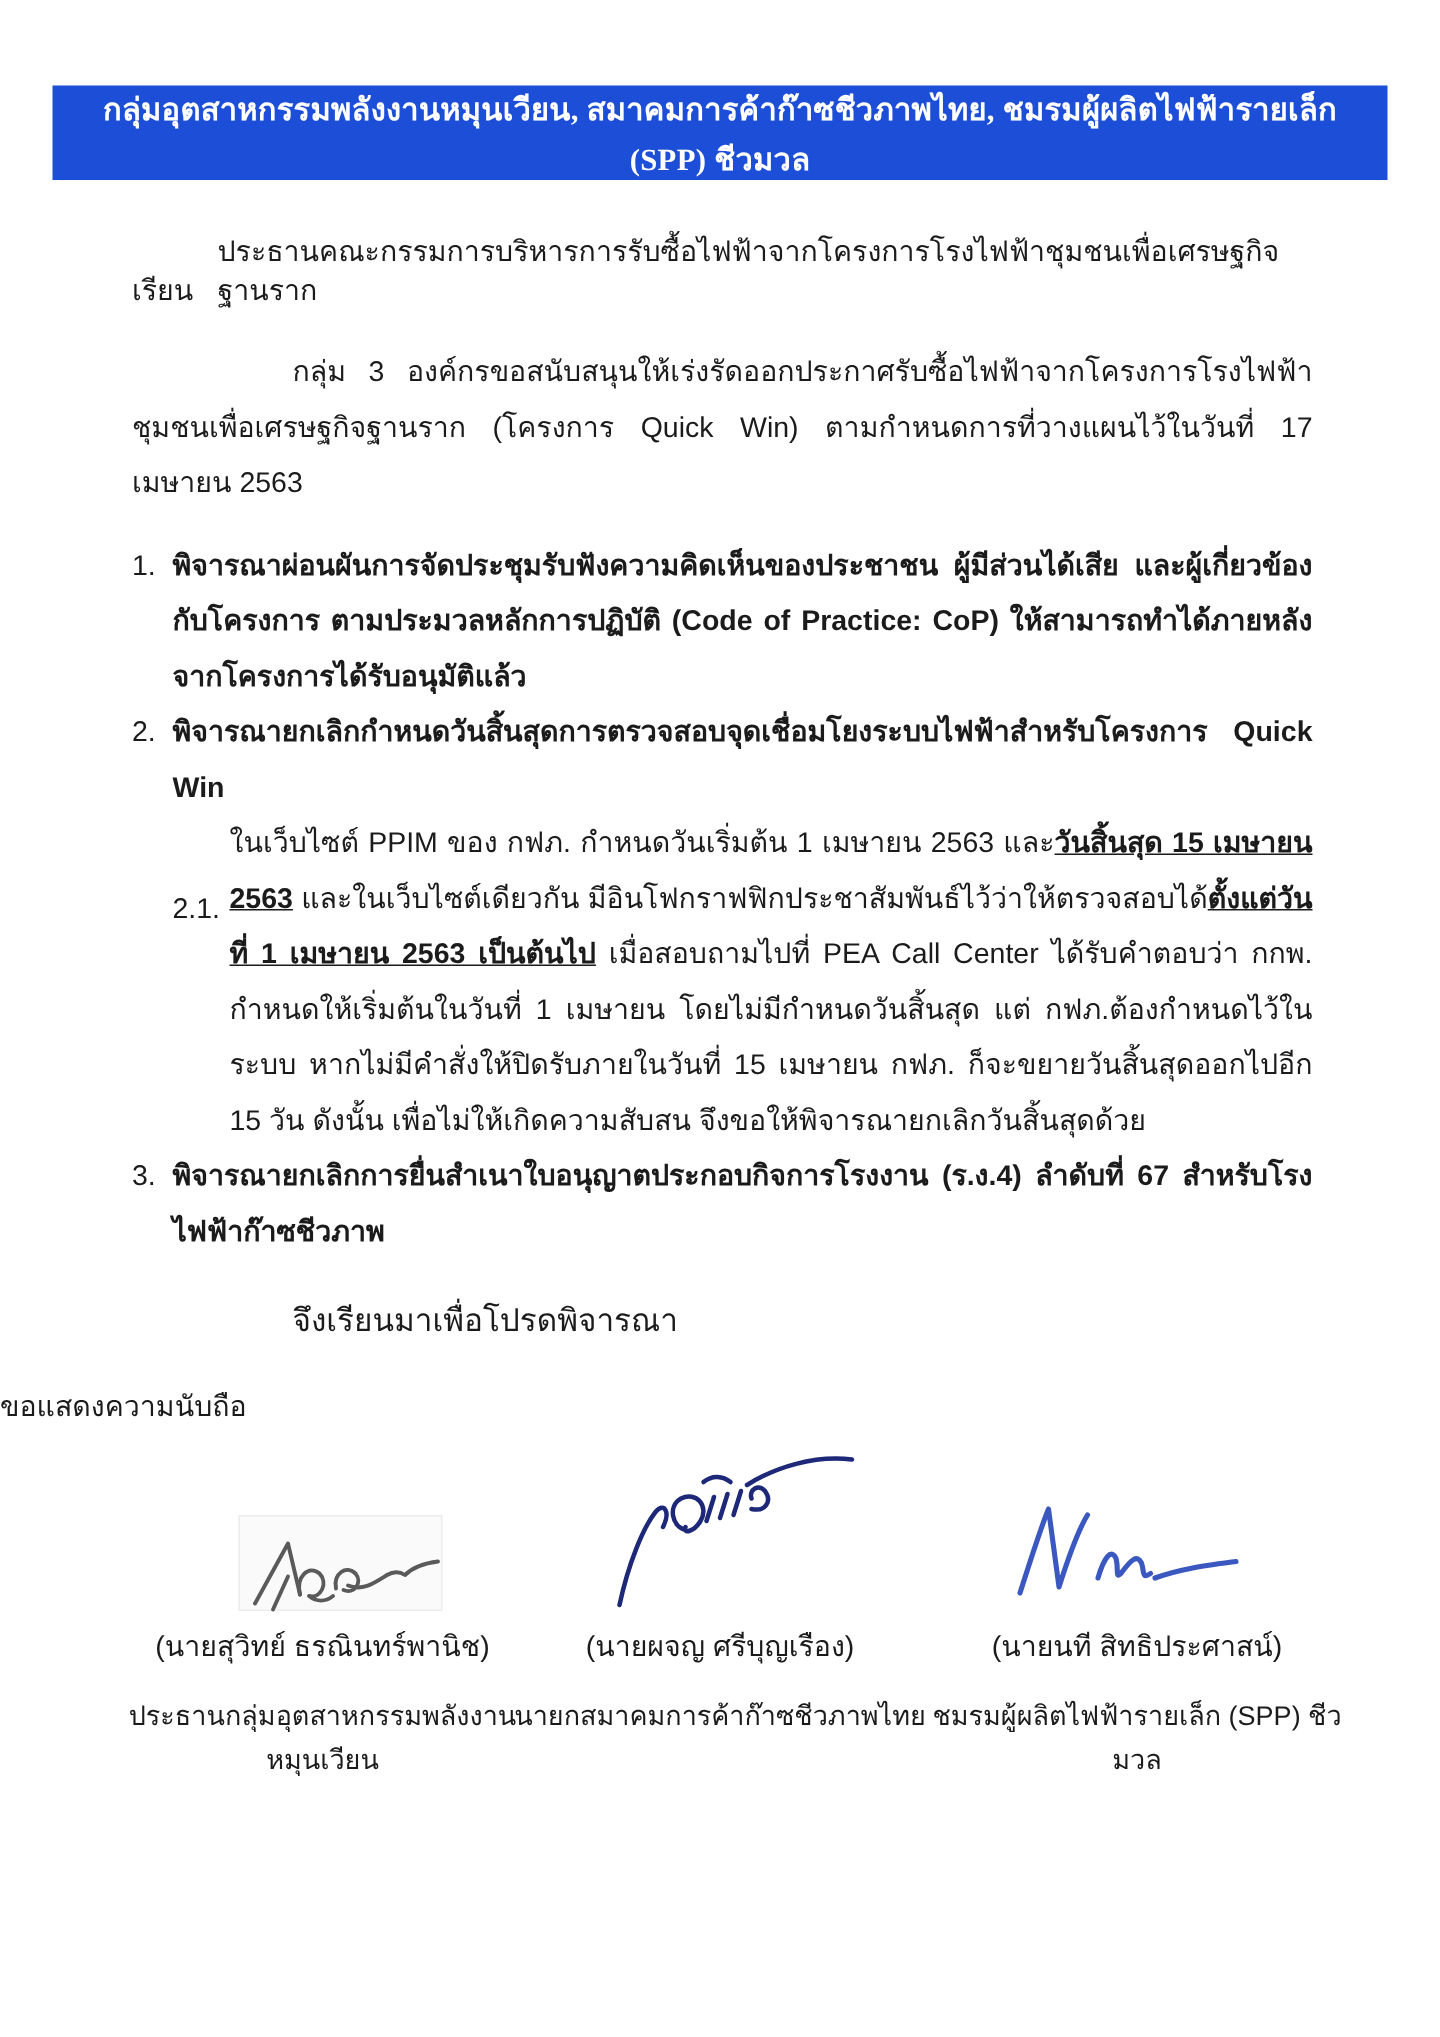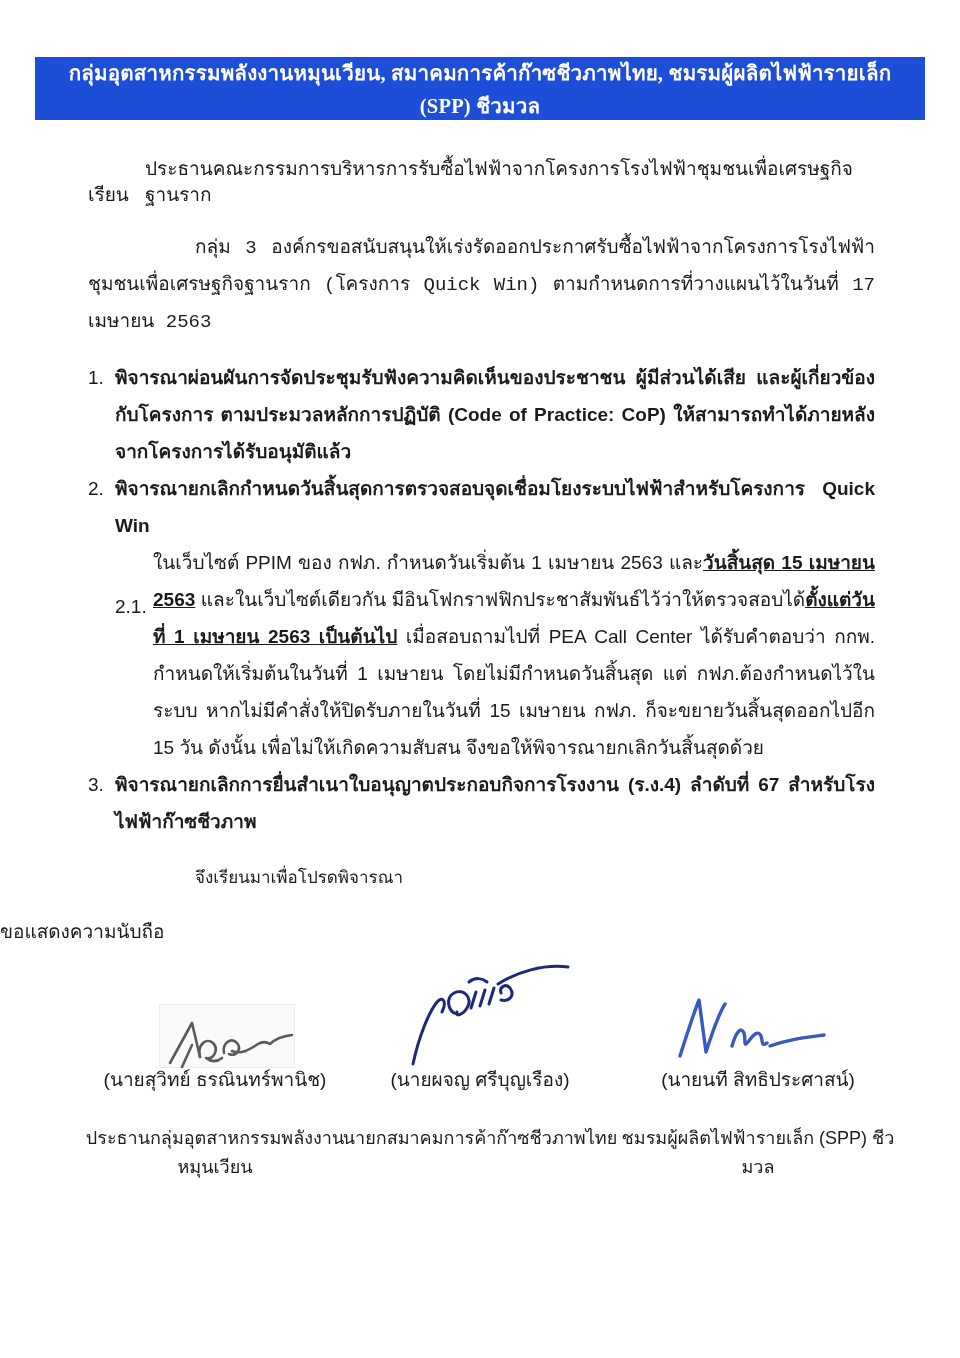--- a/index.html
+++ b/index.html
@@ -24,43 +24,43 @@
 
   .label-row { display:flex; margin:0 85px 0 88px; font-size:19px; line-height:26px; }
   .label-row .lbl { width:57px; flex:none; }
   .subject-row { margin-top:32px; }
   .to-row { margin-top:36px;align-items:flex-end; }
 
   .para {
     margin:20px 85px 0 88px; font-size:19px; line-height:37px;
     text-indent:107px; text-align:justify;
   }
-  .para.first { margin-top:22px;font-family:Liberation Mono, monospace; }
+  .para.first { margin-top:22px; }
 
   .list { margin:18px 85px 0 88px; font-size:19px; line-height:37px; }
   .li { display:flex; }
   .li .no { width:27px; flex:none; }
   .li .txt { flex:1; text-align:justify;font-weight:bold; }
   .li-sub { display:flex; padding-left:27px; }
   .li-sub .no { width:38px; flex:none;margin-top:44px; }
   .li-sub .txt { flex:1; text-align:justify; }
   .bu { font-weight:bold; text-decoration:underline; }
 
-  .closing { margin:23px 85px 0 195px; font-size:17px; }
+  .closing { margin:23px 85px 0 195px; font-size:21px; }
   .respect { margin-top:26px; text-align:left; font-size:19px; }
 
   .sig-block { position:relative; height:200px; margin-top:8px; }
   .sig1-box {
     position:absolute; left:159px; top:50px; width:136px; height:64px;
     background:#fafafa; border:1px solid #ececec; box-sizing:border-box;
   }
   .sig1-box svg { position:absolute; left:4px; top:6px; overflow:visible; }
   .sig2 { position:absolute; left:405px; top:2px; }
   .sig3 { position:absolute; left:672px; top:38px; }
-  .sig-name { position:absolute; top:110px; width:300px; text-align:center; font-size:19px; }
+  .sig-name { position:absolute; top:122px; width:300px; text-align:center; font-size:19px; }
   .sig-org  { position:absolute; top:169px; width:300px; text-align:center; font-size:18px; }
   .c1 { left:65px; } .c2 { left:330px; } .c3 { left:608px; }
 </style>
 </head>
 <body>
 
 <div class="page">
 
   <div class="header-band">
     <span>กลุ่มอุตสาหกรรมพลังงานหมุนเวียน, สมาคมการค้าก๊าซชีวภาพไทย, ชมรมผู้ผลิตไฟฟ้ารายเล็ก (SPP) ชีวมวล</span>

